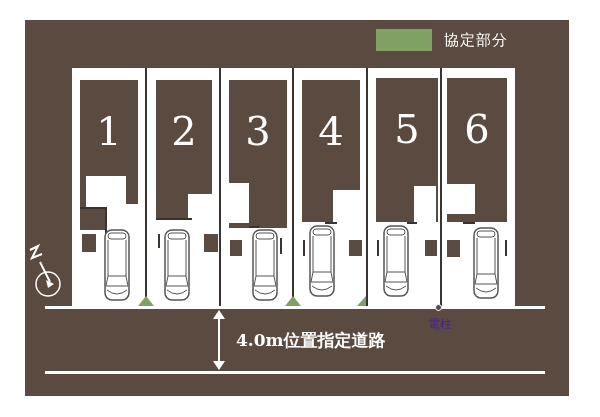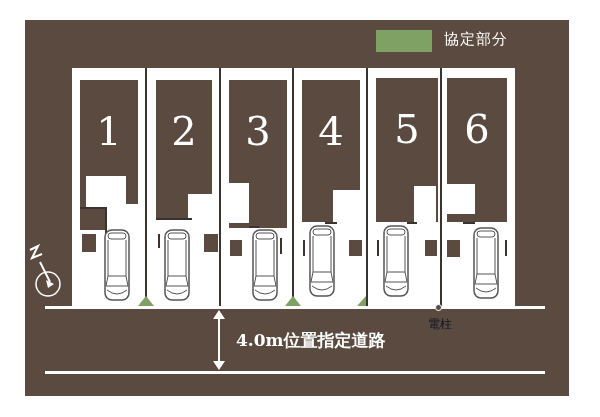--- a/index.html
+++ b/index.html
@@ -1,34 +1,34 @@
 <!DOCTYPE html>
 <html><head>
 <meta charset="utf-8">
 <style>
   html, body { margin:0; padding:0; background:#ffffff; }
   body { width:600px; height:417px; position:relative; overflow:hidden; font-family:"DejaVu Serif", serif; }
   .panel { position:absolute; left:25px; top:20px; width:544px; height:376px; background:#5a4a40; }
-  .legend { position:absolute; left:376px; top:30px; height:20px; display:flex; align-items:flex-start; }
+  .legend { position:absolute; left:376px; top:30px; height:20px; display:flex; align-items:center; }
   .legend-swatch { width:56px; height:22px; background:#7fa264; margin-right:12px; }
   .legend-label { color:#ffffff; font-size:15px; letter-spacing:1px; }
   .site { position:absolute; left:72px; top:68px; width:443px; height:238px; background:#ffffff; }
   .lot { position:absolute; top:68px; height:238px; box-sizing:border-box; }
   .divider { position:absolute; top:68px; width:2px; height:238px; background:#3a3330; }
   .bldg { position:absolute; background:#5a4a40; }
   .lot-num { position:absolute; color:#ffffff; font-size:40px; font-family:"DejaVu Serif", serif; text-align:center; width:100%; top:28px; }
   .notch { position:absolute; background:#ffffff; }
   .hline { position:absolute; height:2px; background:#3a3330; }
   .vline { position:absolute; width:2px; background:#3a3330; }
   .box { position:absolute; width:14px; height:18px; background:#5a4a40; }
   .car { position:absolute; width:30px; height:74px; }
   .road-line { position:absolute; height:3px; background:#ffffff; left:45px; width:500px; }
   .road-label { position:absolute; left:236px; top:329px; color:#ffffff; font-size:17px;font-weight:bold; }
   .pole-dot { position:absolute; left:435px; top:304px; width:5px; height:5px; border:1.5px solid #ffffff; border-radius:50%; background:#5a4a40; }
-  .pole-label { position:absolute; left:428px; top:316px; color:#0f172a; font-size:12px; }
+  .pole-label { position:absolute; left:428px; top:316px; color:#4c1d95; font-size:12px; }
   .compass { position:absolute; left:26px; top:244px; width:44px; height:60px; }
 </style>
 </head>
 <body>
 
 <div class="panel"></div>
 
 <div class="legend">
   <div class="legend-swatch"></div>
   <span class="legend-label">協定部分</span>

